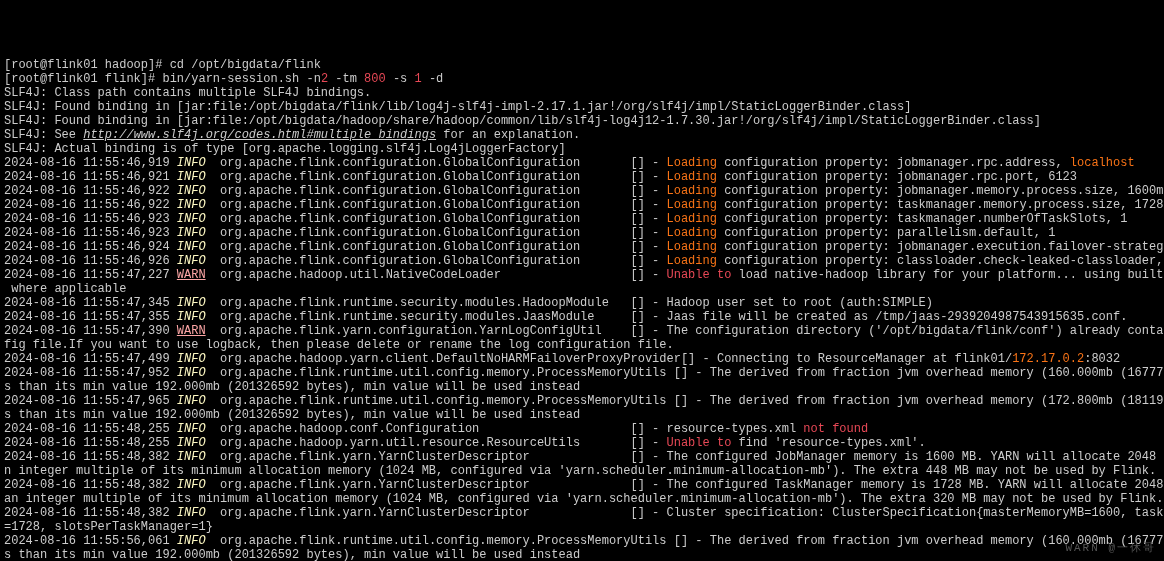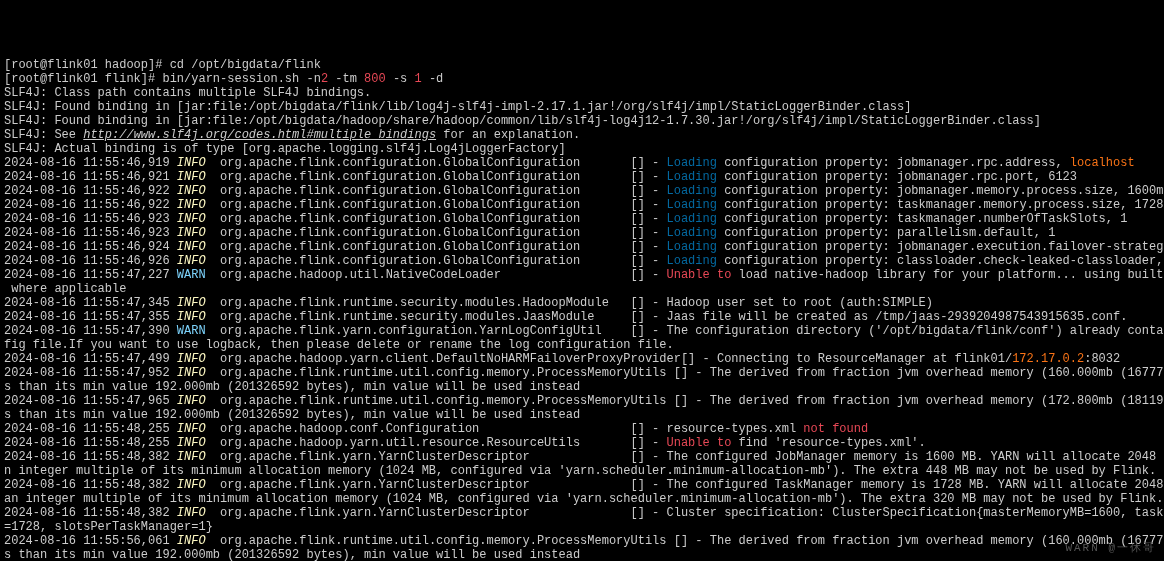--- a/index.html
+++ b/index.html
@@ -11,22 +11,22 @@
     line-height: 14px;
     width: 1164px;
     height: 561px;
     overflow: hidden;
     white-space: pre;
     padding: 2px 4px;
   }
   .line { display: block; }
   .red { color: #e74856; }
   .green { color: #fef9c3; font-style: italic; }
-  .warn { color: #7dd3fc; }
-  .cyan { color: #0369a1; }
+  .warn { color: #fca5a5; text-decoration: underline; }
+  .cyan { color: #f97316; }
   .magenta { color: #f97316; }
   .white { color: #cccccc; text-align: center; }
   .underline { text-decoration: underline; font-style: italic; }
   .watermark {
     position: absolute;
     right: 8px;
     bottom: 6px;
     color: #555;
     font-size: 11px;
     pointer-events: none;

